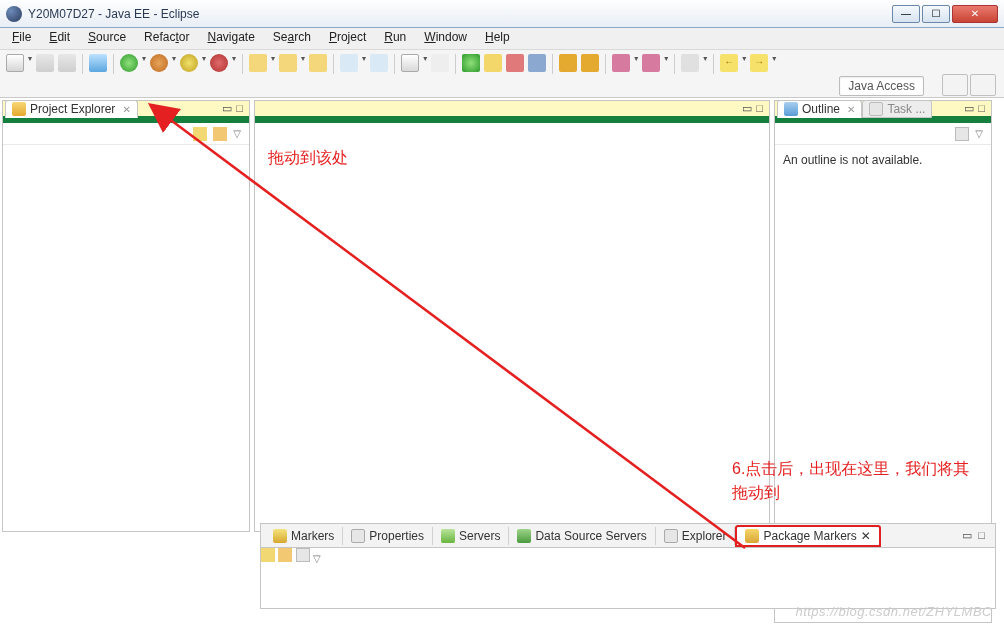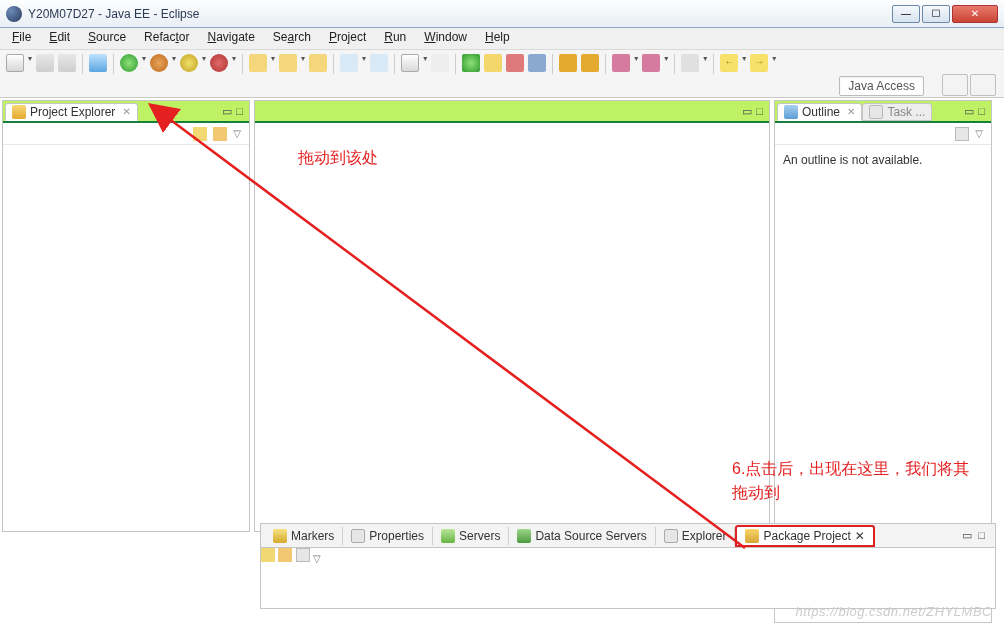--- a/index.html
+++ b/index.html
@@ -24,21 +24,21 @@
 .toolbar { height: 48px; background: #f5f5f5; border-bottom: 1px solid #c9c9c9; display: flex; align-items: flex-start; padding: 4px 6px; gap: 4px; flex-wrap: wrap; position: relative;}
 .tbtn { width: 18px; height: 18px; border-radius: 2px; display: inline-block; }
 .toolbar .sep { width:1px; height:20px; background:#ccc; margin:0 2px;}
 .quick-access { position: absolute; right: 80px; top: 26px; border: 1px solid #bcbcbc; background: #fff; padding: 2px 8px; color: #555; border-radius: 2px; box-shadow: inset 0 1px 2px rgba(0,0,0,0.08);}
 .persp-btns { position: absolute; right: 8px; top: 24px; display: flex; gap: 2px; }
 .persp-btn { width: 26px; height: 22px; border: 1px solid #c0c0c0; background: #f3f3f3; border-radius: 2px; }
 
 
 .workspace { display: flex; height: calc(625px - 28px - 22px - 48px); }
 .panel { border: 1px solid #c5c5c5; margin: 2px; background: #fff; display: flex; flex-direction: column; }
-.panel .tabrow { height: 22px; background: #bef264; border-bottom: 2px solid #15803d; display: flex; align-items: center; padding: 0 2px; position: relative;}
+.panel .tabrow { height: 22px; background: #fef9c3; border-bottom: 7px solid #15803d; display: flex; align-items: center; padding: 0 2px; position: relative;}
 .panel .tab { background: #fff; border: 1px solid #c5c5c5; border-bottom: 1px solid #fff; border-radius: 3px 3px 0 0; padding: 1px 6px; display: flex; align-items: center; gap: 4px; color: #333; margin-top: 1px;}
 .panel .tab.inactive { background:#ededed; border-bottom:1px solid #c5c5c5; color:#888;}
 .panel .tab .tab-close { color: #999; font-size: 10px; margin-left: 3px;}
 .panel .tab-icons { margin-left: auto; display: flex; gap: 4px; padding-right: 4px; color: #666;}
 .panel .mini-toolbar { height: 22px; display: flex; align-items: center; justify-content: flex-end; gap: 6px; padding: 0 8px; border-bottom: 1px solid #e8e8e8;}
 .panel .body { flex: 1; background: #fff; padding: 8px; color: #333;}
 
 .left { width: 248px; height: 432px;}
 .center { width: 516px; height: 432px;}
 .right-col { width: 222px; display:flex; flex-direction:column;}
@@ -236,21 +236,21 @@
     <div class="vtab">
       <span class="icon-sq c-db"></span>
       <span>Data Source Servers</span>
     </div>
     <div class="vtab">
       <span class="icon-sq c-snip"></span>
       <span>Explorer</span>
     </div>
     <div class="vtab active pkg-tab-highlight">
       <span class="icon-sq c-pkg"></span>
-      <span>Package Project</span>
+      <span>Package Markers</span>
       <span class="tab-close">✕</span>
     </div>
     <div class="tab-icons" style="margin-left:auto;display:flex;gap:6px;padding-right:6px;color:#666">
       <span class="wb-min">▭</span>
       <span class="wb-max">□</span>
     </div>
   </div>
   <div class="mini-toolbar" style="justify-content:flex-end">
     <span class="mini-ico" style="background:#f2d873"></span>
     <span class="mini-ico" style="background:#f2c873"></span>
@@ -261,16 +261,16 @@
 
 <svg class="arrow-svg" width="1004" height="625">
   <defs>
     <marker id="ah" markerWidth="12" markerHeight="12" refX="2" refY="6" orient="auto">
       <path d="M0,0 L12,6 L0,12 Z" fill="#e52020"></path>
     </marker>
   </defs>
   <line x1="745" y1="548" x2="168" y2="118" stroke="#e52020" stroke-width="2.5" marker-end="url(#ah)"></line>
 </svg>
 
-<div class="anno" style="left:268px; top:148px;margin-left:30px;">拖动到该处</div>
+<div class="anno" style="left:268px; top:148px;">拖动到该处</div>
 <div class="anno" style="left:732px; top:457px; width:250px; line-height:1.5;">6.点击后，出现在这里，我们将其拖动到</div>
 
 <div class="watermark">https://blog.csdn.net/ZHYLMBC</div>
 
 </body></html>

